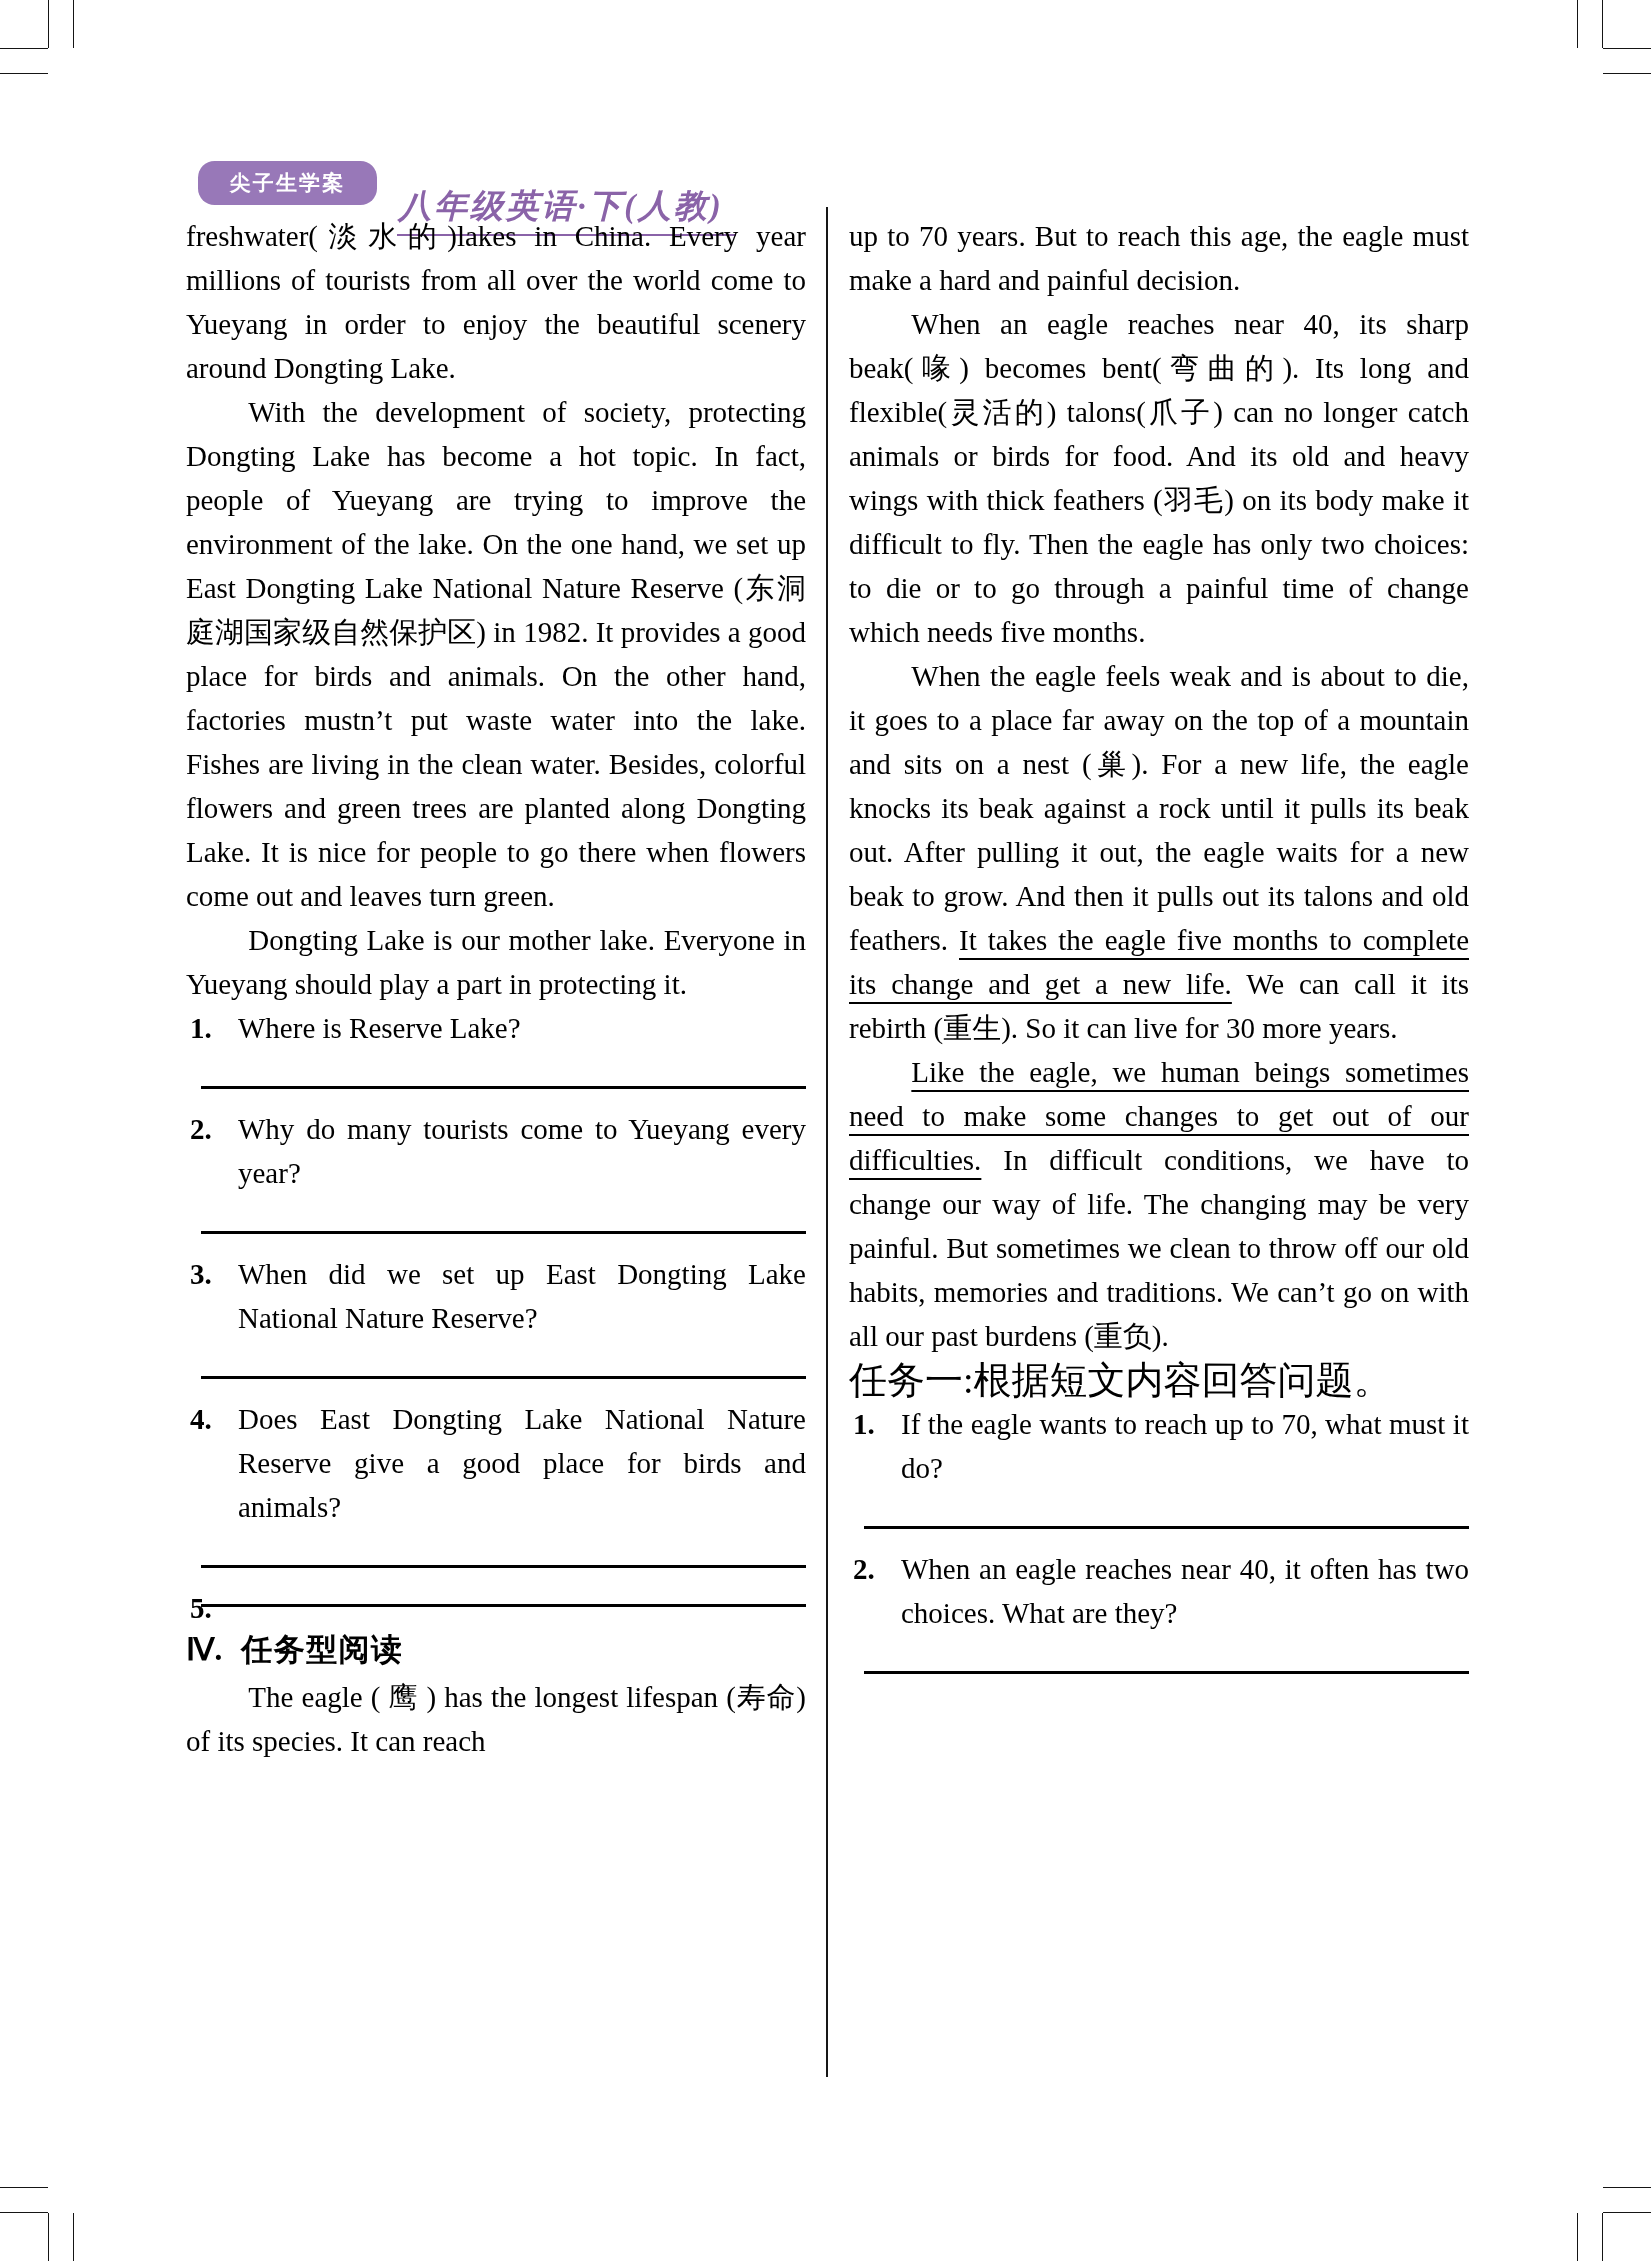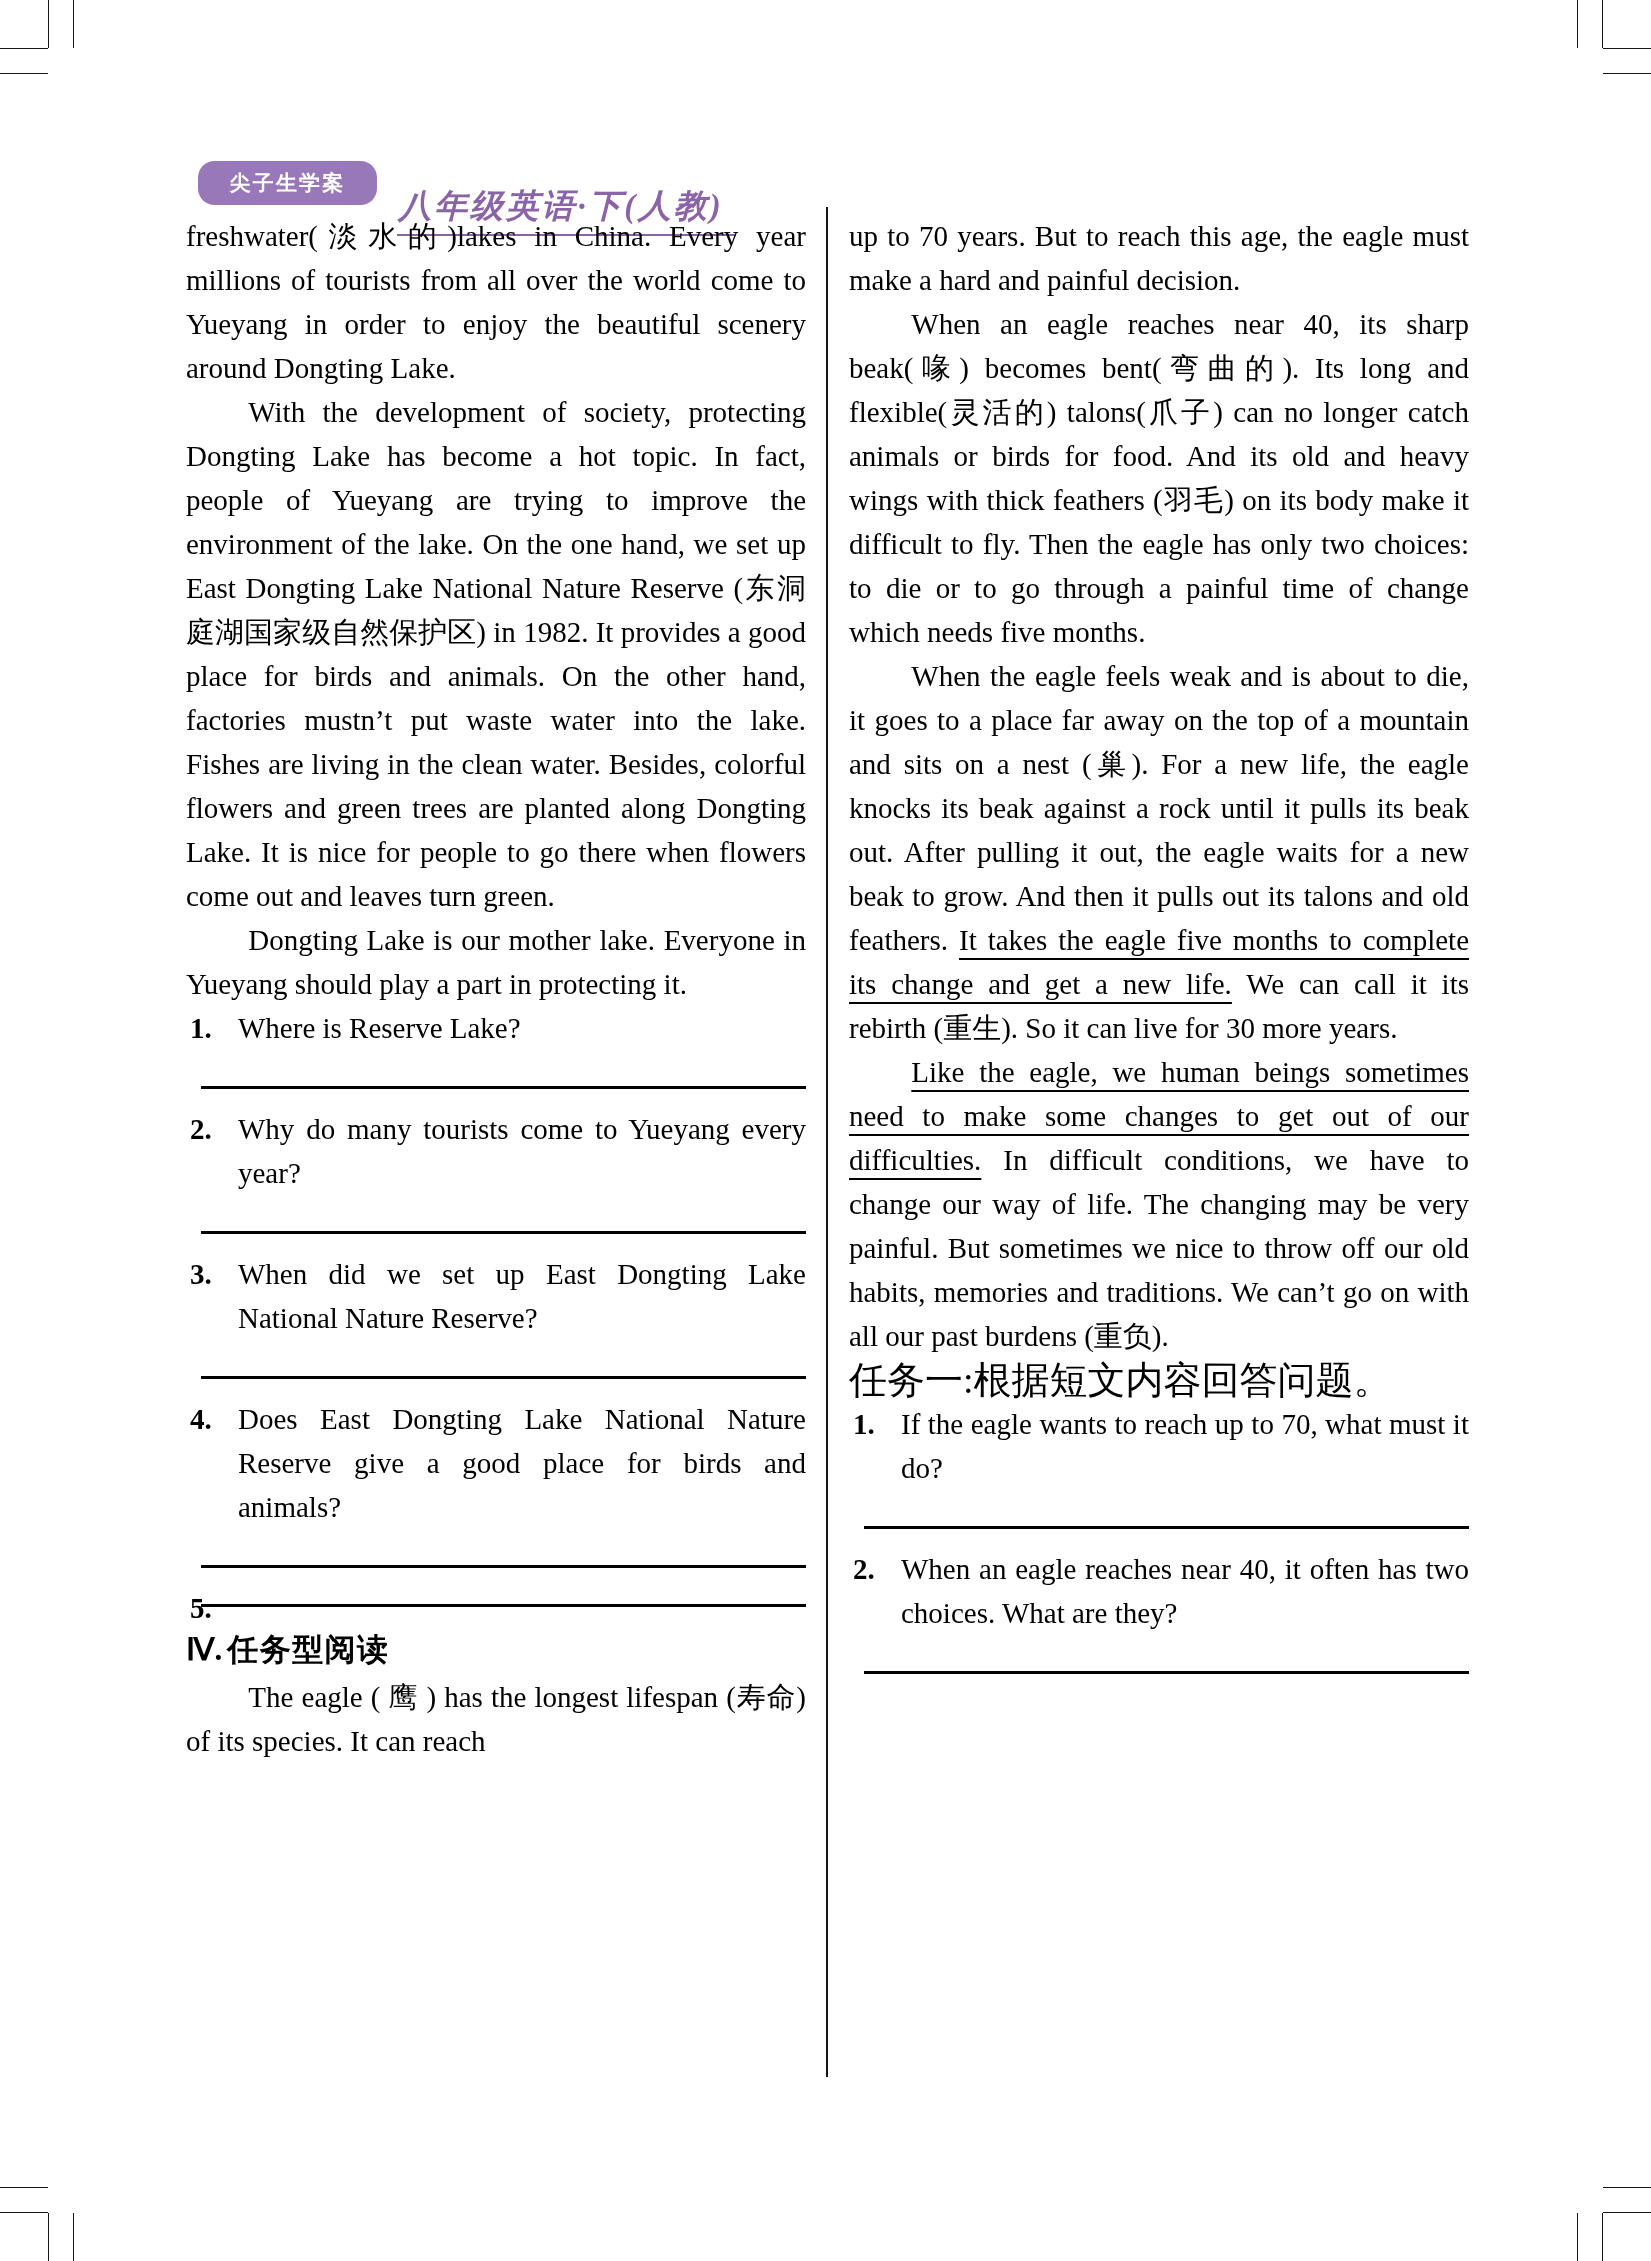--- a/index.html
+++ b/index.html
@@ -21,21 +21,21 @@
   #left-col{left:186px;}
   #right-col{left:849px;}
   .para{margin:0;}
   .para.indent{text-indent:2.15em;}
   .u{text-decoration:underline;text-decoration-thickness:2.1px;text-underline-offset:7.6px;}
   .q{position:relative;padding-left:52px;}
   .q-num{position:absolute;left:4.1px;top:0;font-weight:700;}
   .answer-line{border-bottom:3.4px solid #000;margin:36px 0 18px 15px;}
   .section-heading{font-size:31px;line-height:50px;font-weight:700;margin-top:4.1px;}
   .section-numeral{font-family:"Liberation Serif",serif;}
-  .section-label{font-family:"Liberation Sans",sans-serif;margin-left:5px;letter-spacing:1.4px;}
+  .section-label{font-family:"Liberation Sans",sans-serif;margin-left:19px;letter-spacing:1.4px;}
   .task-heading{font-size:38px;line-height:44px;}
 </style>
 </head>
 <body>
 
 <div class="page">
 
   <div class="cm" style="left:48px;top:0;width:1.4px;height:48px;"></div>
   <div class="cm" style="left:73px;top:0;width:1.4px;height:48px;"></div>
   <div class="cm" style="left:0;top:48px;width:48px;height:1.4px;"></div>
@@ -77,21 +77,21 @@
       <div class="answer-line"></div>
       <div class="q"><span class="q-num">5.</span></div>
       <div class="answer-line"></div>
       <div class="section-heading"><span class="section-numeral">Ⅳ.</span><span class="section-label">任务型阅读</span></div>
       <p class="para indent"><span>The eagle ( 鹰 ) has the longest lifespan (寿命) of its species. It can reach</span></p>
     </div>
   <div id="right-col" class="col">
       <p class="para"><span>up to 70 years. But to reach this age, the eagle must make a hard and painful decision.</span></p>
       <p class="para indent"><span>When an eagle reaches near 40, its sharp beak(喙) becomes bent(弯曲的). Its long and flexible(灵活的) talons(爪子) can no longer catch animals or birds for food. And its old and heavy wings with thick feathers (羽毛) on its body make it difficult to fly. Then the eagle has only two choices: to die or to go through a painful time of change which needs five months.</span></p>
       <p class="para indent"><span>When the eagle feels weak and is about to die, it goes to a place far away on the top of a mountain and sits on a nest (巢). For a new life, the eagle knocks its beak against a rock until it pulls its beak out. After pulling it out, the eagle waits for a new beak to grow. And then it pulls out its talons and old feathers. </span><span class="u">It takes the eagle five months to complete its change and get a new life.</span><span> We can call it its rebirth (重生). So it can live for 30 more years.</span></p>
-      <p class="para indent"><span class="u">Like the eagle, we human beings sometimes need to make some changes to get out of our difficulties.</span><span> In difficult conditions, we have to change our way of life. The changing may be very painful. But sometimes we nice to throw off our old habits, memories and traditions. We can’t go on with all our past burdens (重负).</span></p>
+      <p class="para indent"><span class="u">Like the eagle, we human beings sometimes need to make some changes to get out of our difficulties.</span><span> In difficult conditions, we have to change our way of life. The changing may be very painful. But sometimes we clean to throw off our old habits, memories and traditions. We can’t go on with all our past burdens (重负).</span></p>
       <div class="task-heading">任务一:根据短文内容回答问题。</div>
       <div class="q"><span class="q-num">1.</span><span class="q-text">If the eagle wants to reach up to 70, what must it do?</span></div>
       <div class="answer-line"></div>
       <div class="q"><span class="q-num">2.</span><span class="q-text">When an eagle reaches near 40, it often has two choices. What are they?</span></div>
       <div class="answer-line"></div>
     </div>
 
 </div>
 
 

